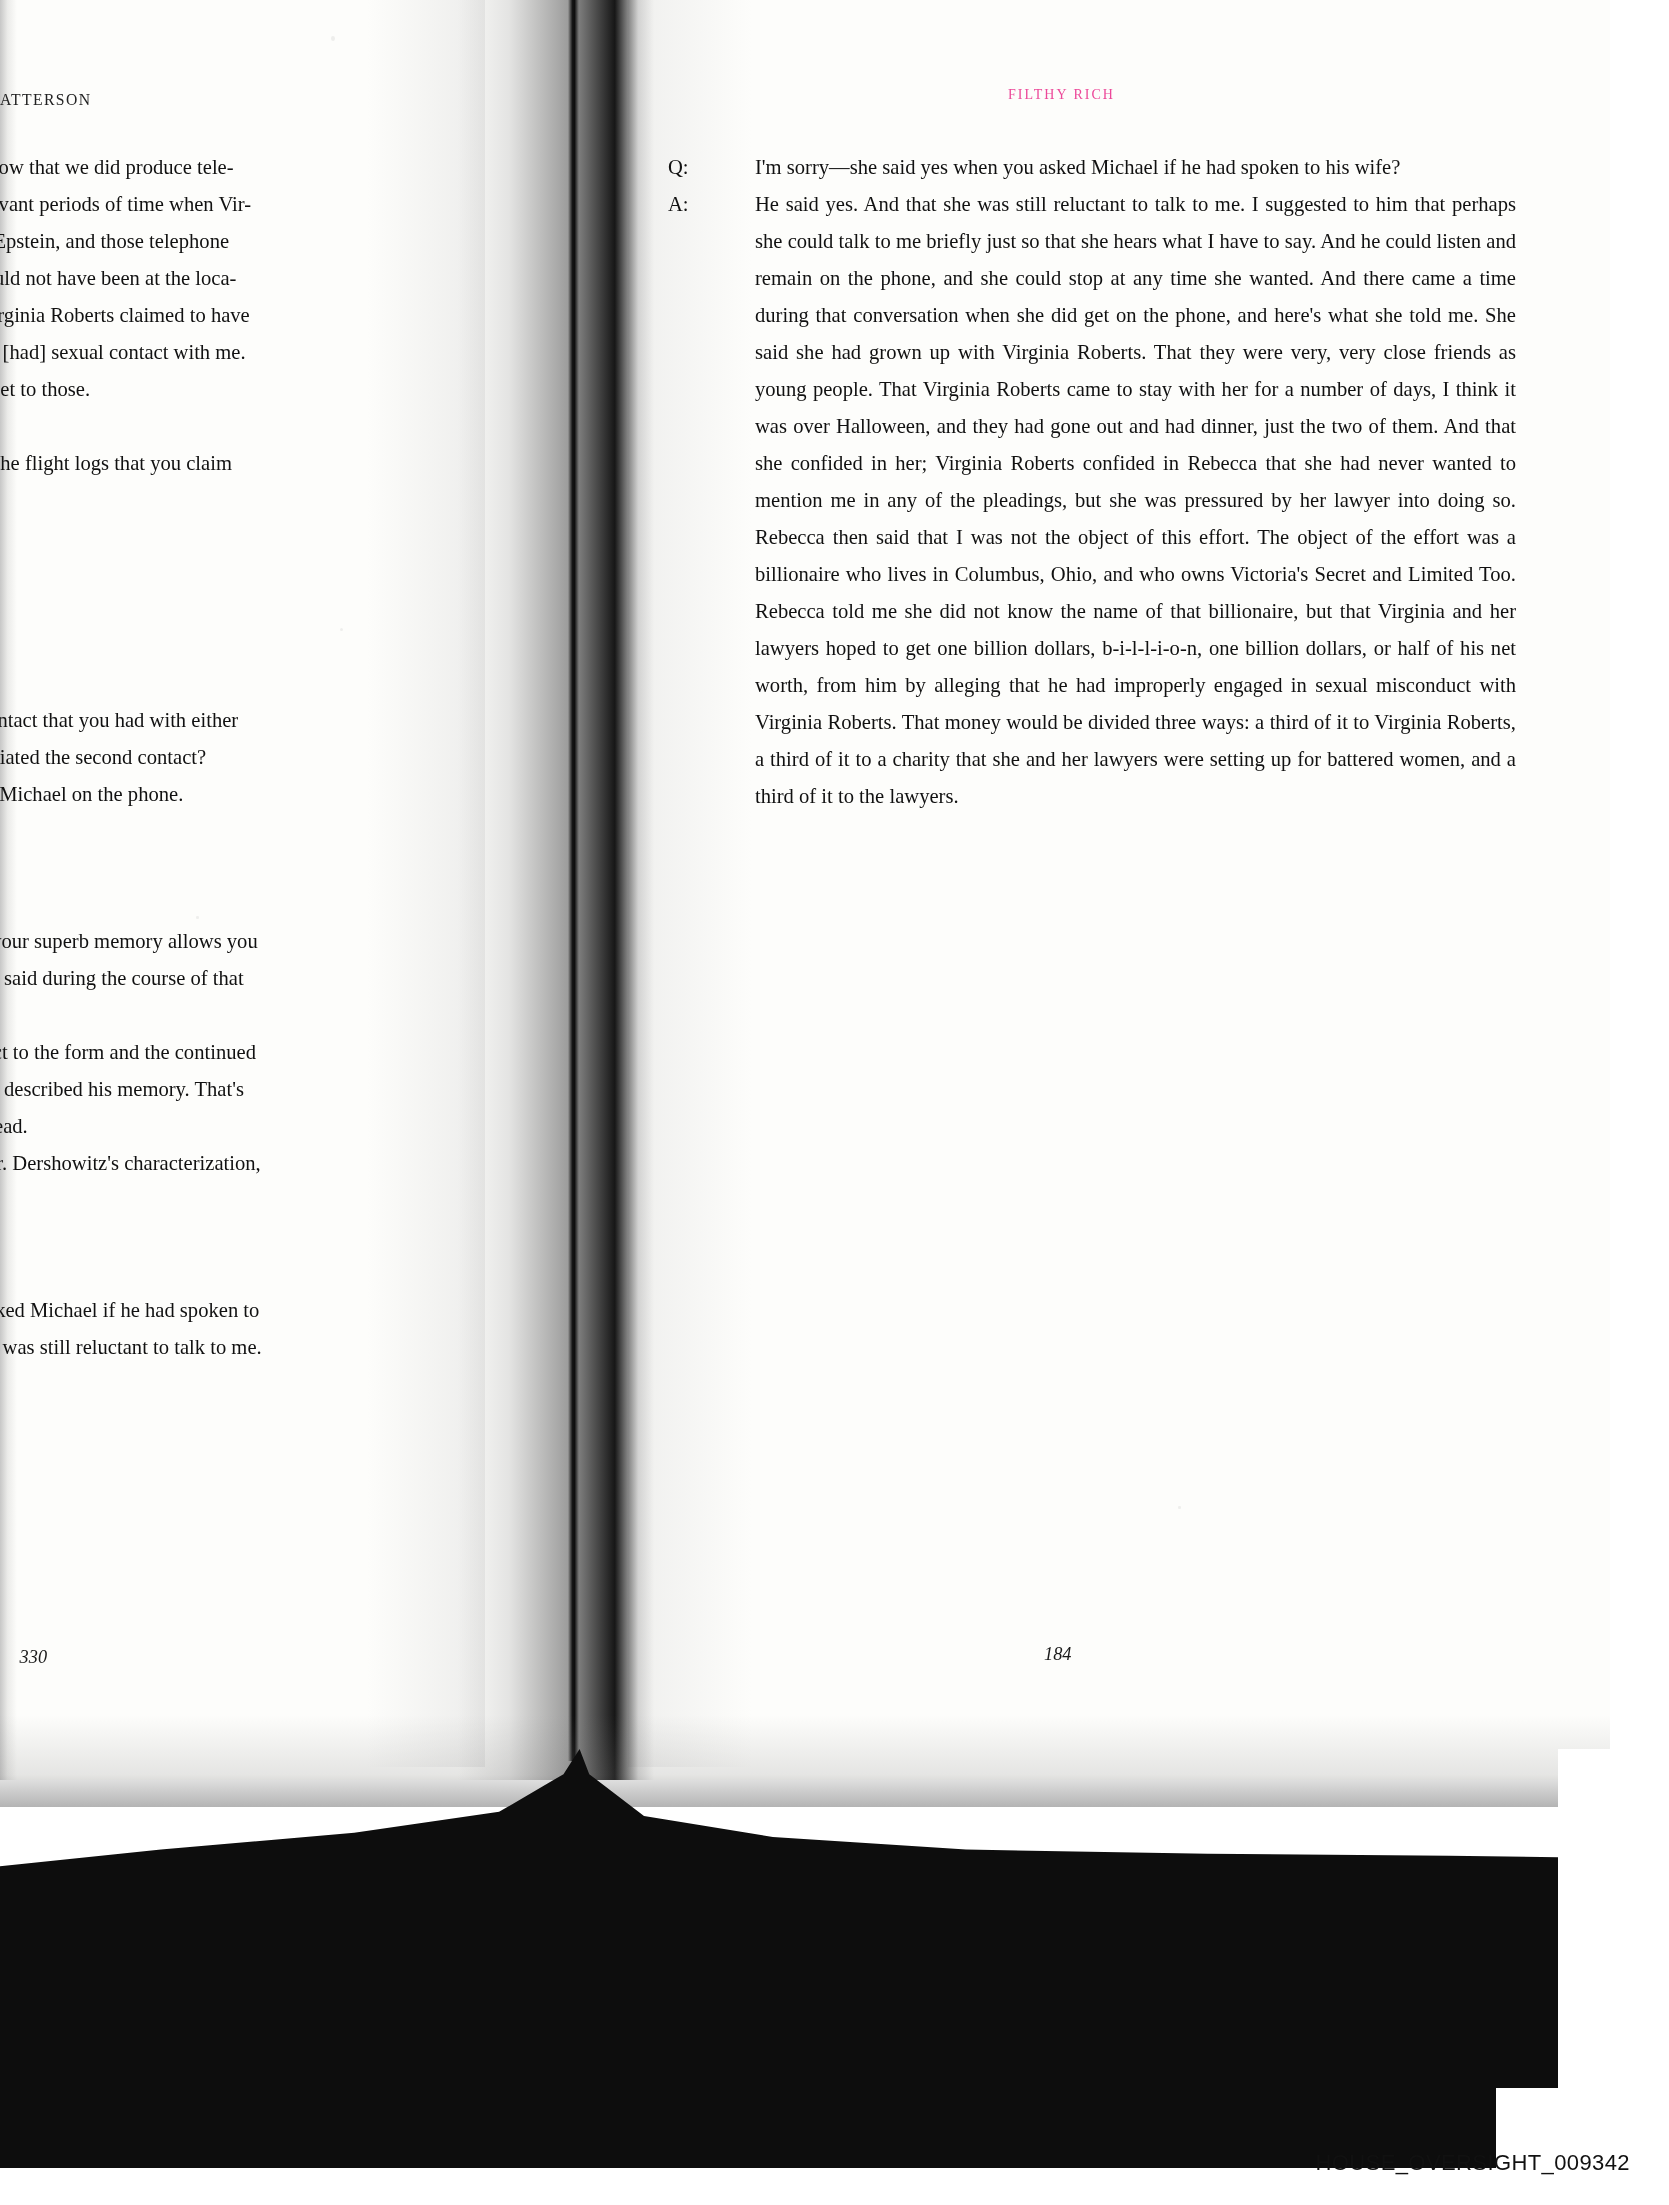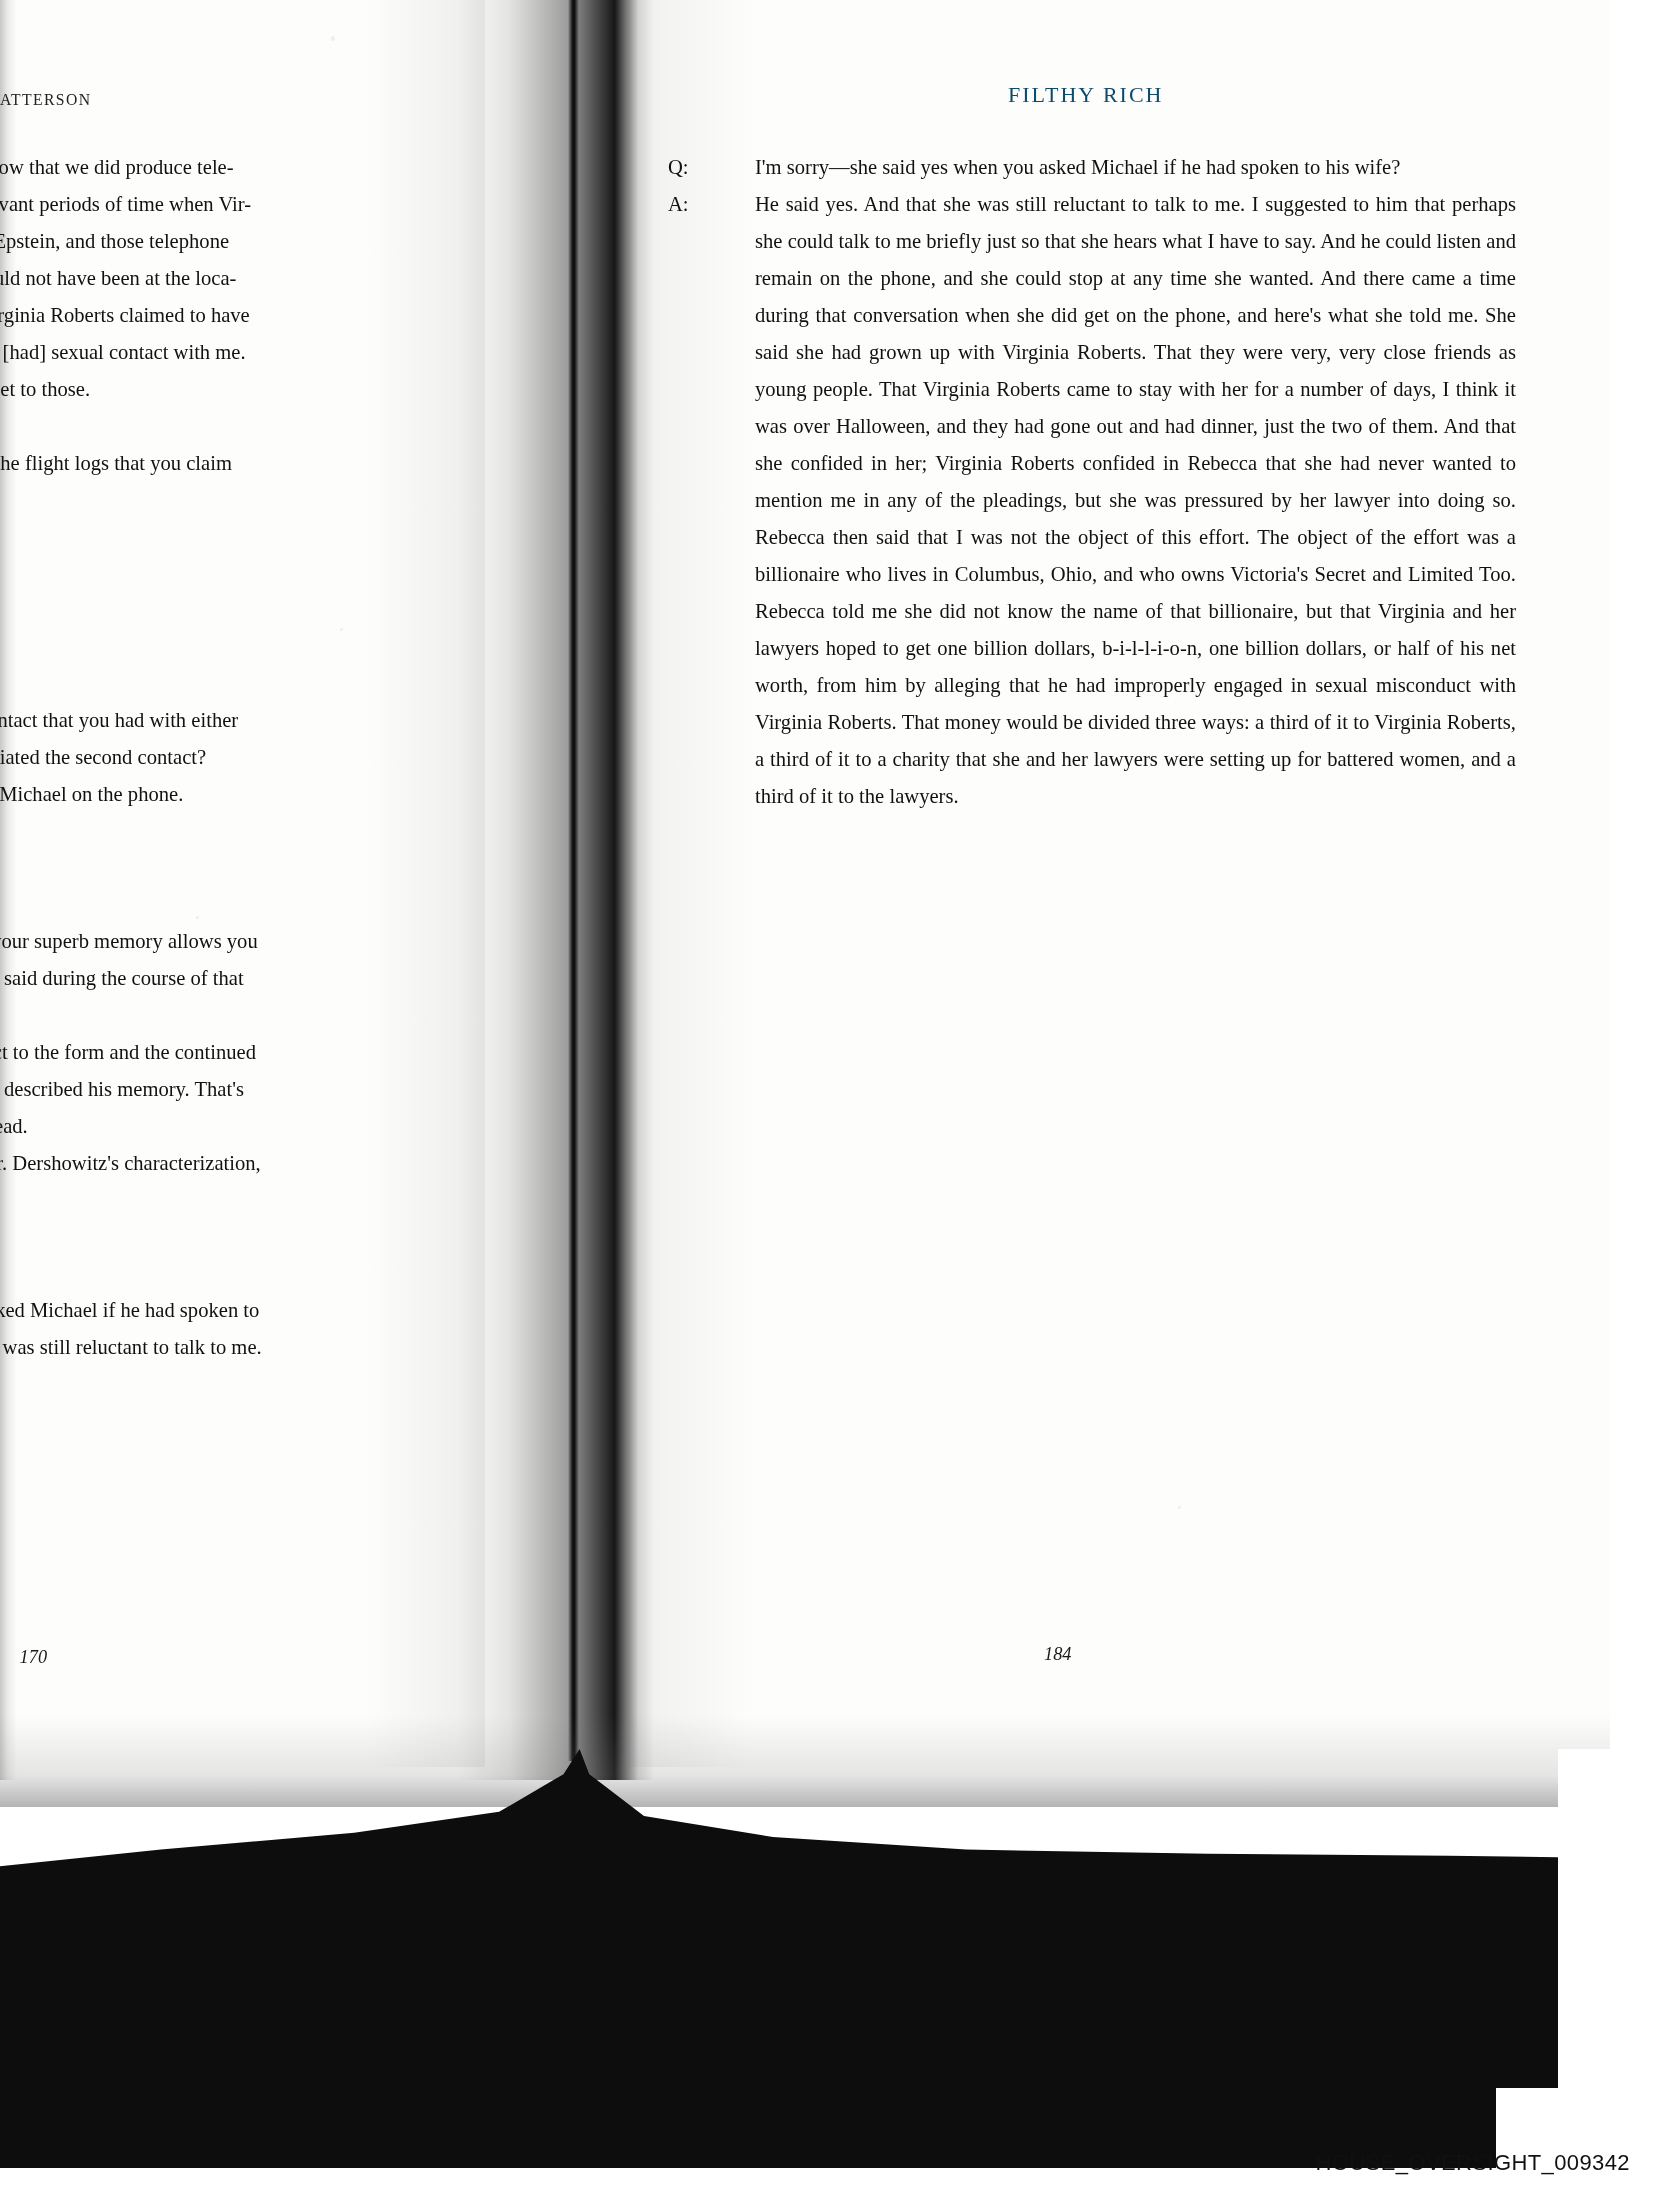--- a/index.html
+++ b/index.html
@@ -138,23 +138,23 @@
 
   .col-right {
     left: 668px;
     top: 149px;
     width: 848px;
   }
   .col-right .running-head-r {
     position: absolute;
     left: 340px;
     top: -73px;
-    font-size: 22px;
+    font-size: 14px;
     letter-spacing: 2px;
-    color: #0c4a6e;
+    color: #ec4899;
     font-variant: small-caps;
     white-space: nowrap;
   }
 
   
   .qa {
     display: flex;
     align-items: flex-start;
     margin: 0;
   }
@@ -300,21 +300,21 @@
 
     <div class="gap-3"></div>
     <div class="gap-4"></div>
 
     <div class="frag-block">
       <span class="frag">asked Michael if he had spoken to</span>
       <span class="frag">he was still reluctant to talk to me.</span>
     </div>
   </div>
 
-  <div class="folio folio-left">170</div>
+  <div class="folio folio-left">330</div>
 
   <div class="col col-right">
     <div class="running-head-r">FILTHY RICH</div>
 
     <div class="qa">
       <div class="speaker">Q:</div>
       <div class="said">I'm sorry—she said yes when you asked Michael if he had spoken to his wife?</div>
     </div>
 
     <div class="qa">

